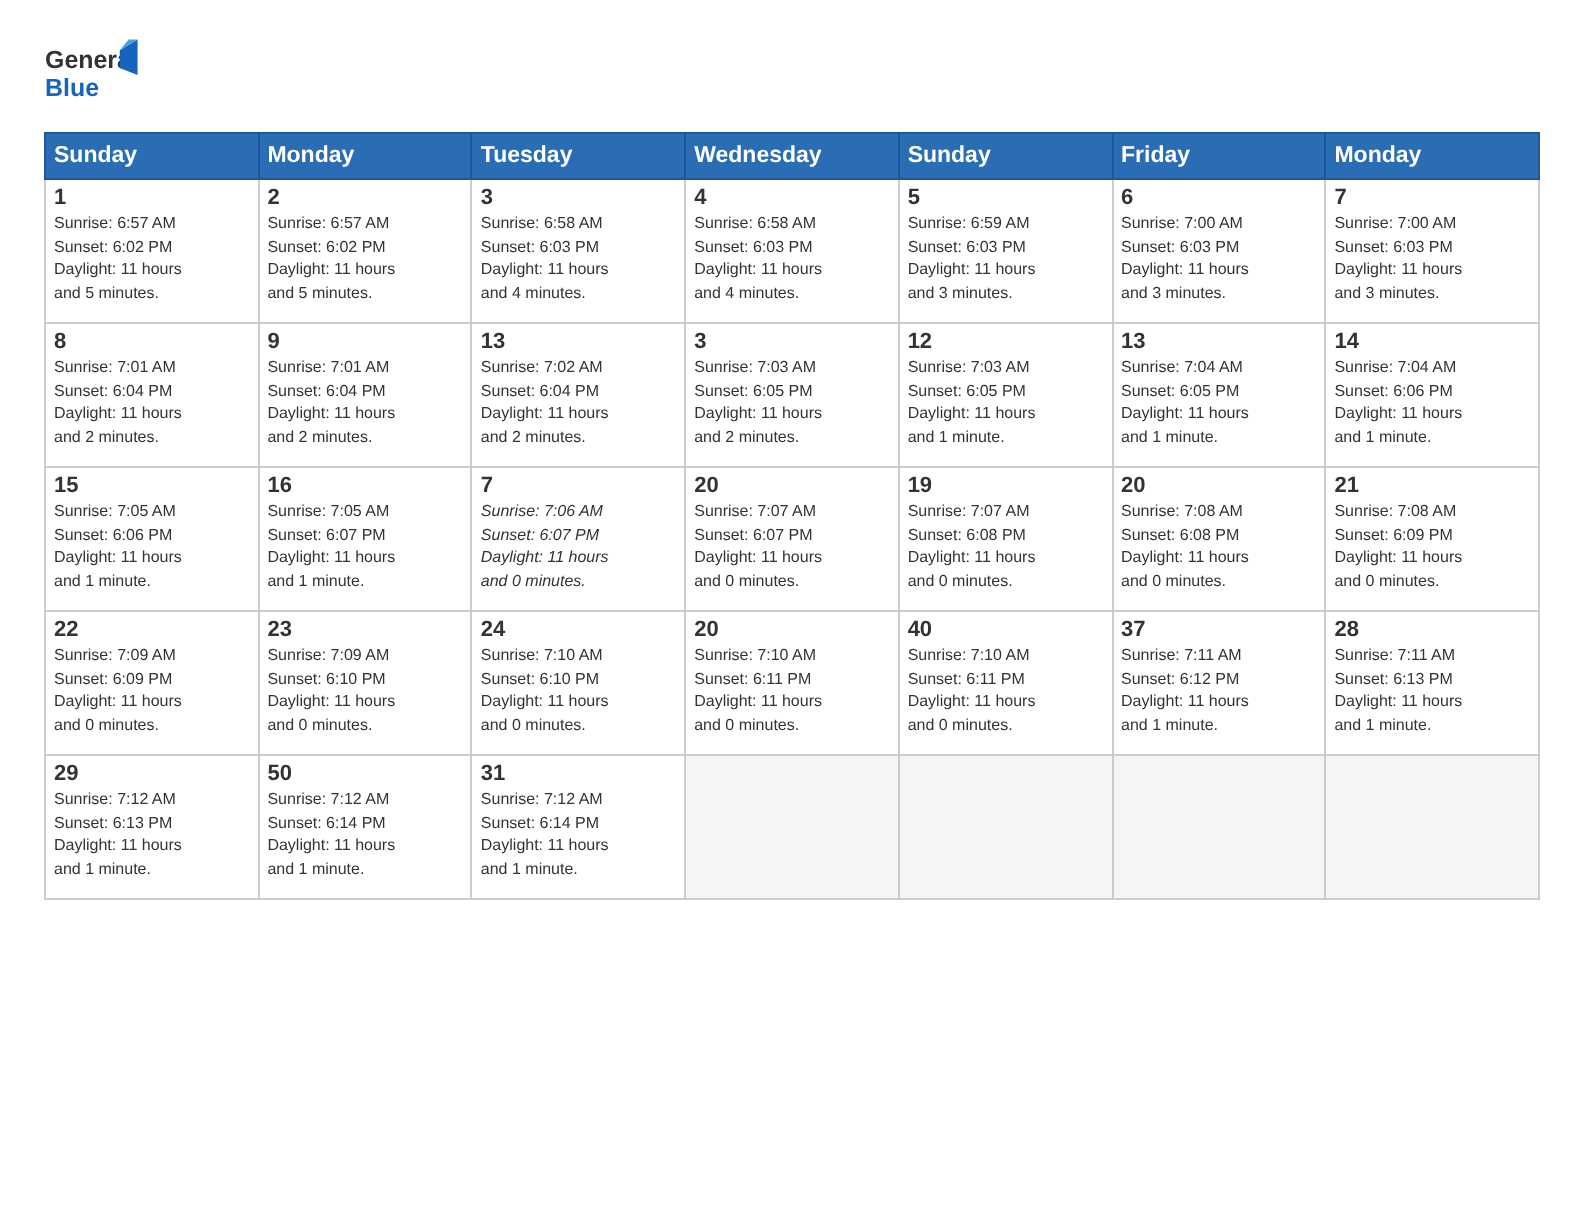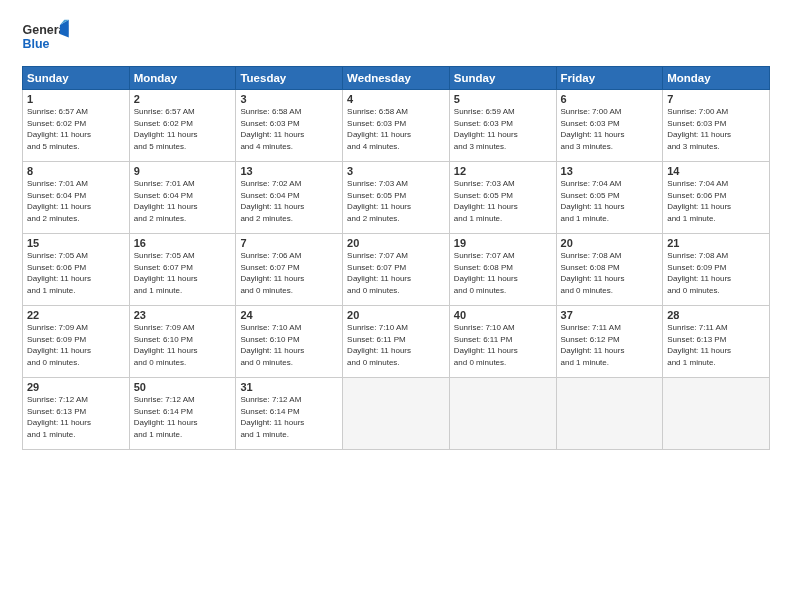--- a/index.html
+++ b/index.html
@@ -226,21 +226,21 @@
           </td>
           <td>
             <span class="day-num">16</span>
             <div class="day-info" style="white-space: pre-line;">Sunrise: 7:05 AM
 Sunset: 6:07 PM
 Daylight: 11 hours
 and 1 minute.</div>
           </td>
           <td>
             <span class="day-num">7</span>
-            <div class="day-info" style="white-space: pre-line;">Sunrise: 7:06 AM
+            <div class="day-info" style="white-space: pre-line; font-style: italic;">Sunrise: 7:06 AM
 Sunset: 6:07 PM
 Daylight: 11 hours
 and 0 minutes.</div>
           </td>
           <td>
             <span class="day-num">20</span>
             <div class="day-info" style="white-space: pre-line;">Sunrise: 7:07 AM
 Sunset: 6:07 PM
 Daylight: 11 hours
 and 0 minutes.</div>

